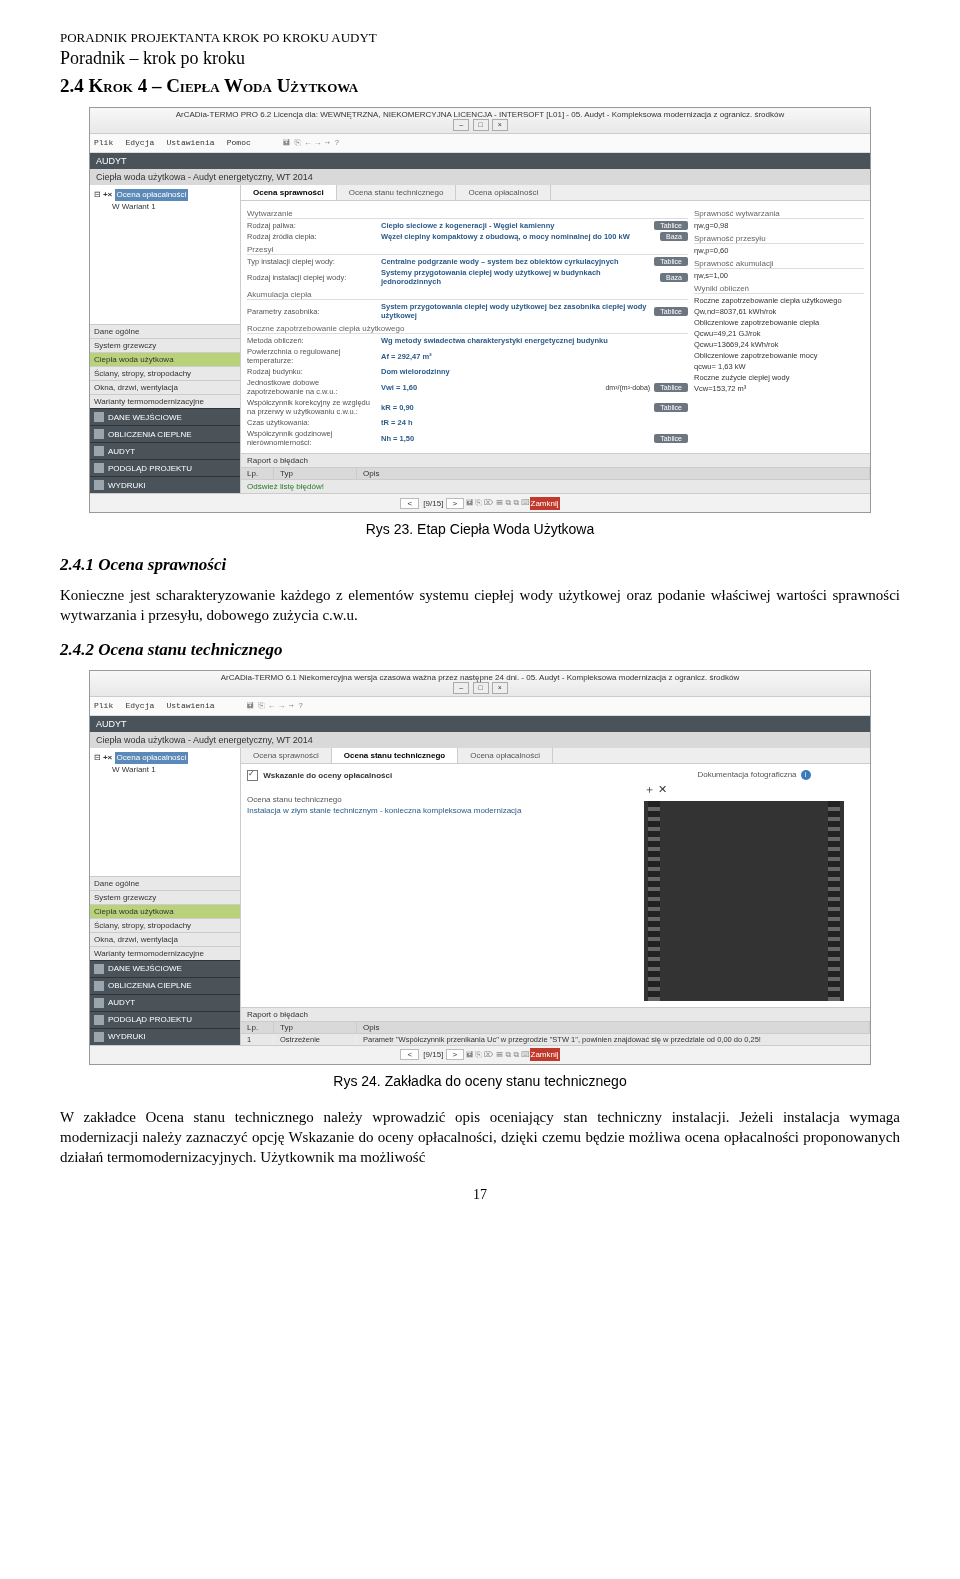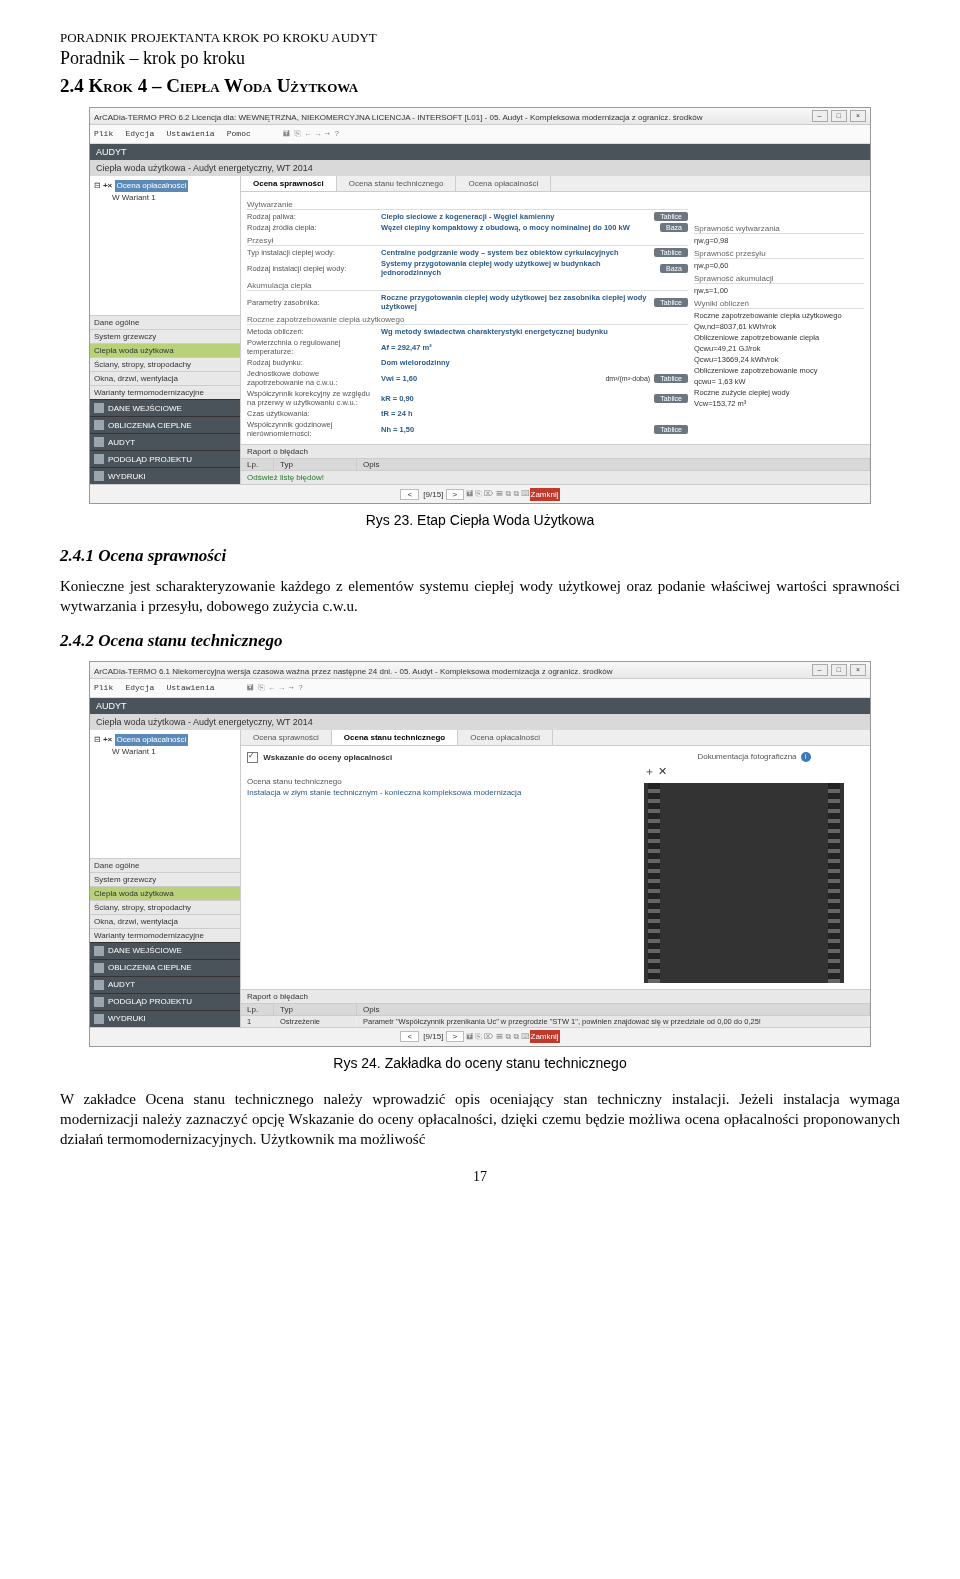--- a/index.html
+++ b/index.html
@@ -33,21 +33,22 @@
     font-size: 8px;
     color: #333;
     background: #fff;
   }
   .titlebar {
     background: linear-gradient(#f8f8f8,#e8e8e8);
     border-bottom: 1px solid #ccc;
     padding: 2px 4px;
     display: flex;
     justify-content: space-between;
-    align-items: flex-end;
+    align-items: center;
+    flex-direction: column;
   }
   .titlebar .wbtns span {
     display: inline-block;
     width: 14px; height: 10px;
     border: 1px solid #aaa;
     margin-left: 1px;
     background: #eee;
     font-size: 7px;
     text-align: center;
     line-height: 10px;
@@ -129,21 +130,21 @@
     color: #555;
   }
   .tabs .tab.active { background: #fff; font-weight: bold; color: #000; }
   .form-area {
     flex: 1;
     display: flex;
     padding: 4px 6px;
     gap: 6px;
   }
   .form-col { flex: 1; }
-  .form-right { width: 170px; margin-top: 24px; }
+  .form-right { width: 170px; }
   .grp-header {
     font-size: 8px;
     color: #666;
     border-bottom: 1px solid #ddd;
     margin: 4px 0 2px 0;
   }
   .frow {
     display: flex;
     align-items: center;
     margin: 2px 0;
@@ -351,21 +352,21 @@
               <span class="btn-small">Tablice</span>
             </div>
           <div class="frow">
               <span class="lbl">Rodzaj instalacji ciepłej wody:</span>
               <span class="val">Systemy przygotowania ciepłej wody użytkowej w budynkach jednorodzinnych</span>
               <span class="btn-small">Baza</span>
             </div>
           <div class="grp-header">Akumulacja ciepła</div>
           <div class="frow">
               <span class="lbl">Parametry zasobnika:</span>
-              <span class="val">Roczne przygotowania ciepłej wody użytkowej bez zasobnika ciepłej wody użytkowej</span>
+              <span class="val">System przygotowania ciepłej wody użytkowej bez zasobnika ciepłej wody użytkowej</span>
               <span class="btn-small">Tablice</span>
             </div>
           <div class="grp-header">Roczne zapotrzebowanie ciepła użytkowego</div>
           <div class="frow">
               <span class="lbl">Metoda obliczeń:</span>
               <span class="val">Wg metody świadectwa charakterystyki energetycznej budynku</span>
             </div>
           <div class="frow">
               <span class="lbl">Powierzchnia o regulowanej temperaturze:</span>
               <span class="val">Af = 292,47 m²</span>

